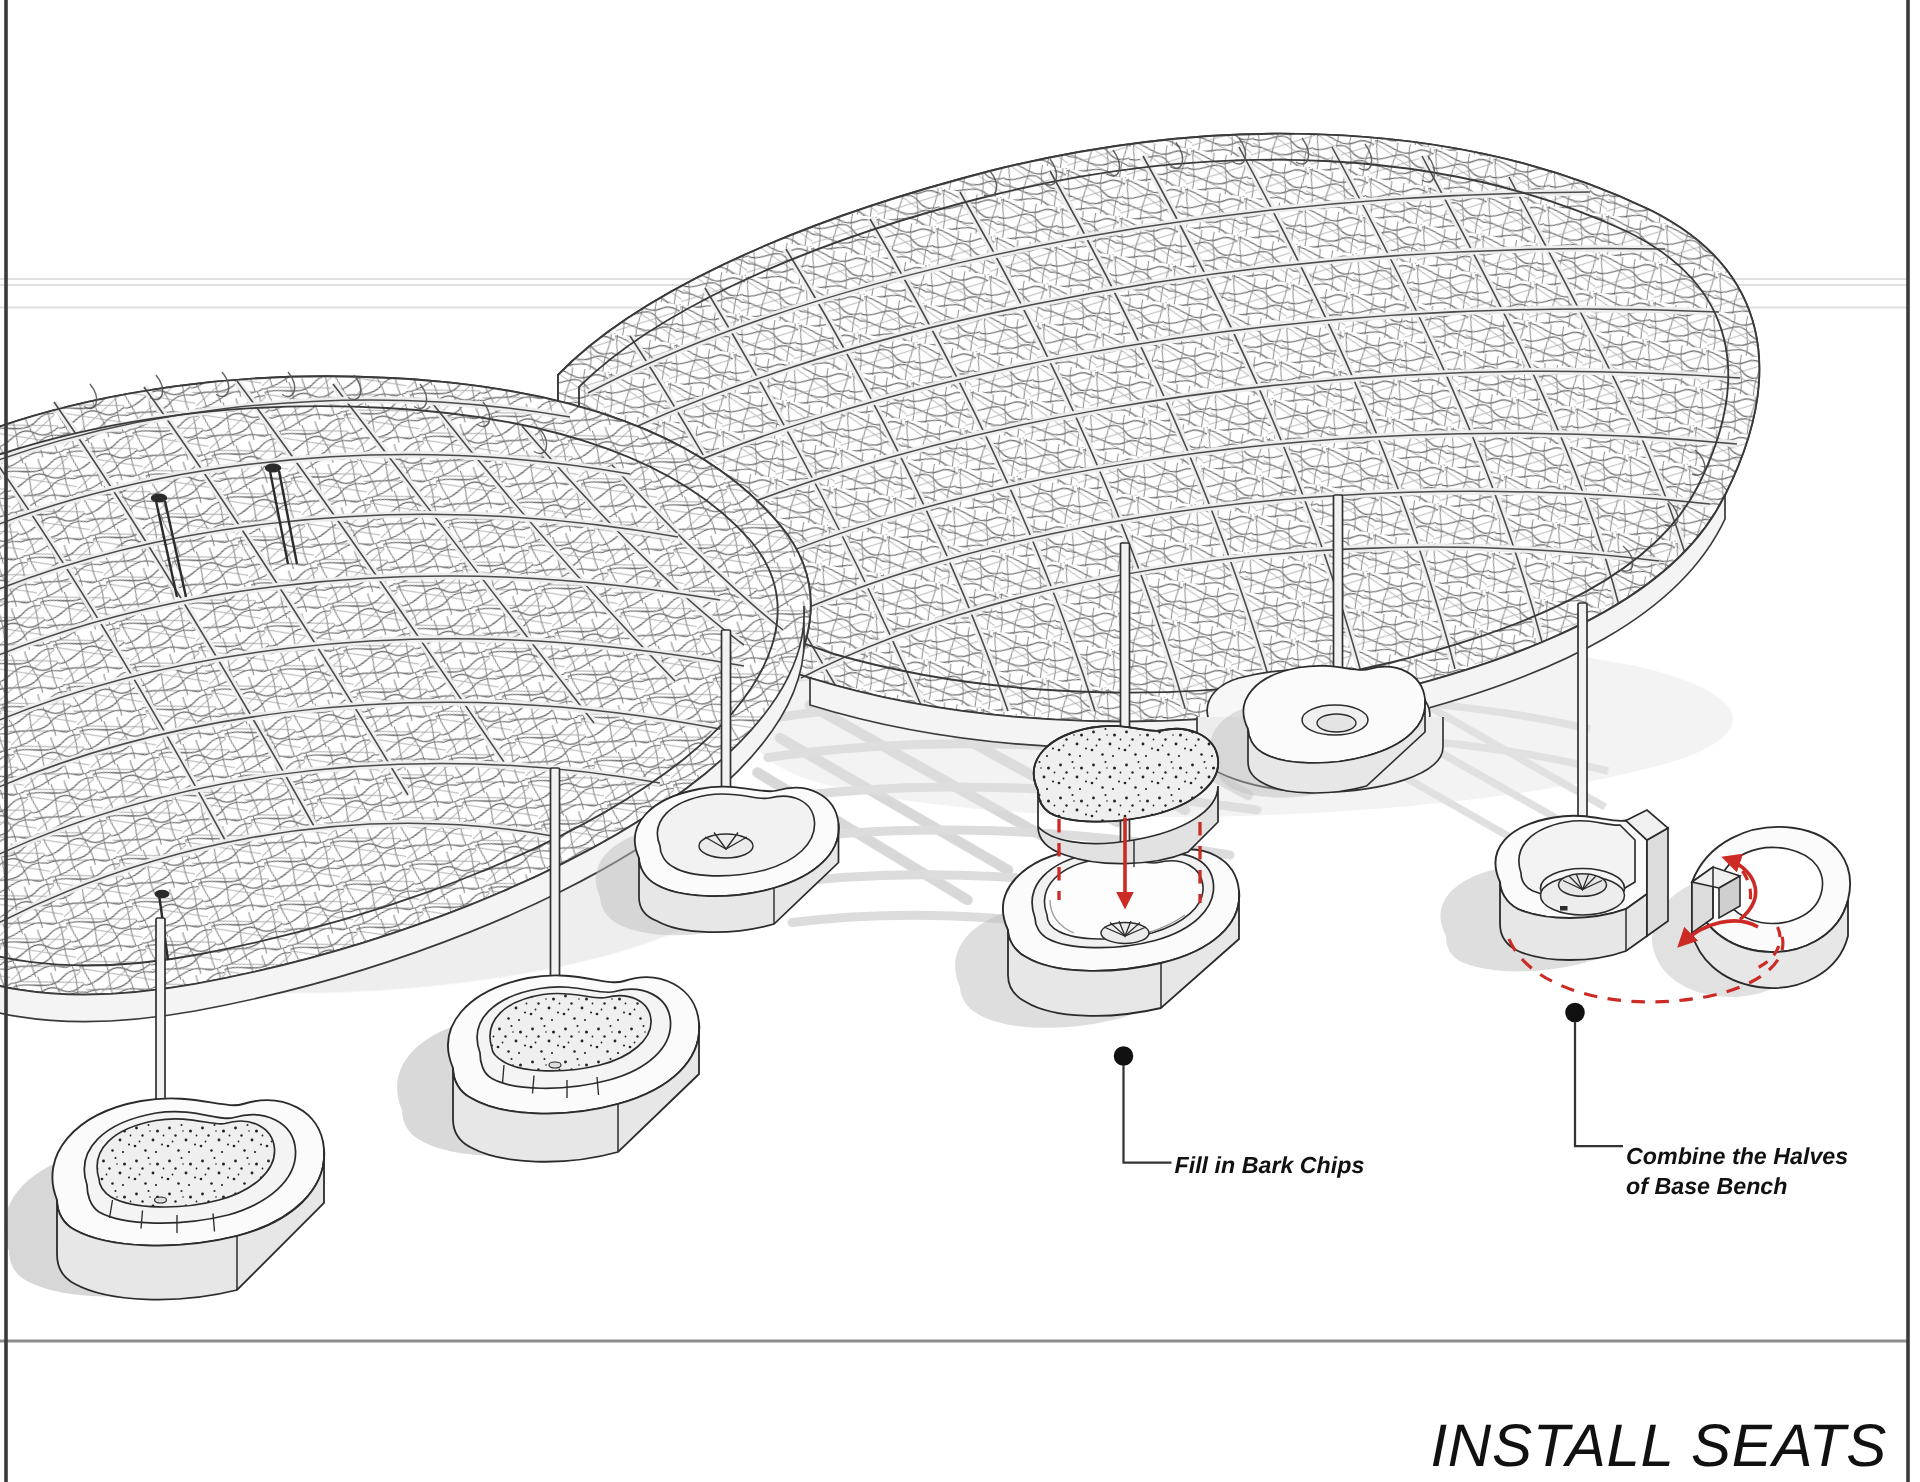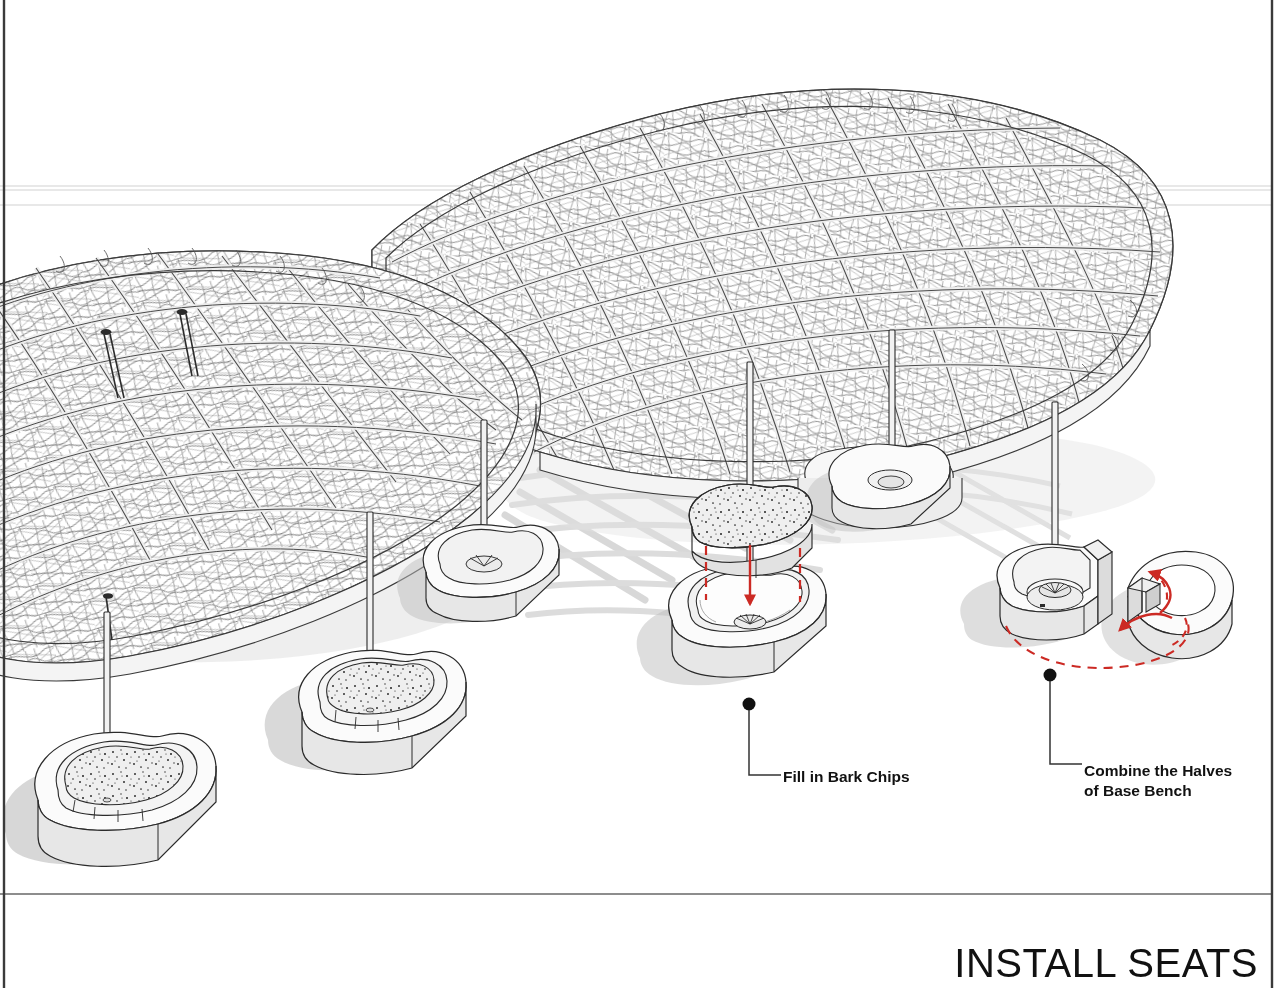--- a/index.html
+++ b/index.html
@@ -1,18 +1,18 @@
 <!DOCTYPE html>
 <html><head>
 <meta charset="utf-8">
 <style>
   html,body{margin:0;padding:0;background:#ffffff;}
   body{width:1280px;height:988px;overflow:hidden;
        font-family:"Liberation Sans", sans-serif;}
-  #sheet{position:relative;width:1280px;height:988px;background:#fff;}
+  #sheet{position:relative;width:1280px;height:988px;background:#fff;font-style:italic;}
   #canvas-wrap{position:absolute;inset:0;}
   svg{display:block;}
   .ttl{font-family:"Liberation Sans", sans-serif;font-size:40px;fill:#111;letter-spacing:0.5px;}
   .anno{font-family:"Liberation Sans", sans-serif;font-size:15.5px;font-weight:bold;fill:#111;}
 </style>
 </head>
 <body>
 
 <div id="sheet">
   <div id="canvas-wrap">

